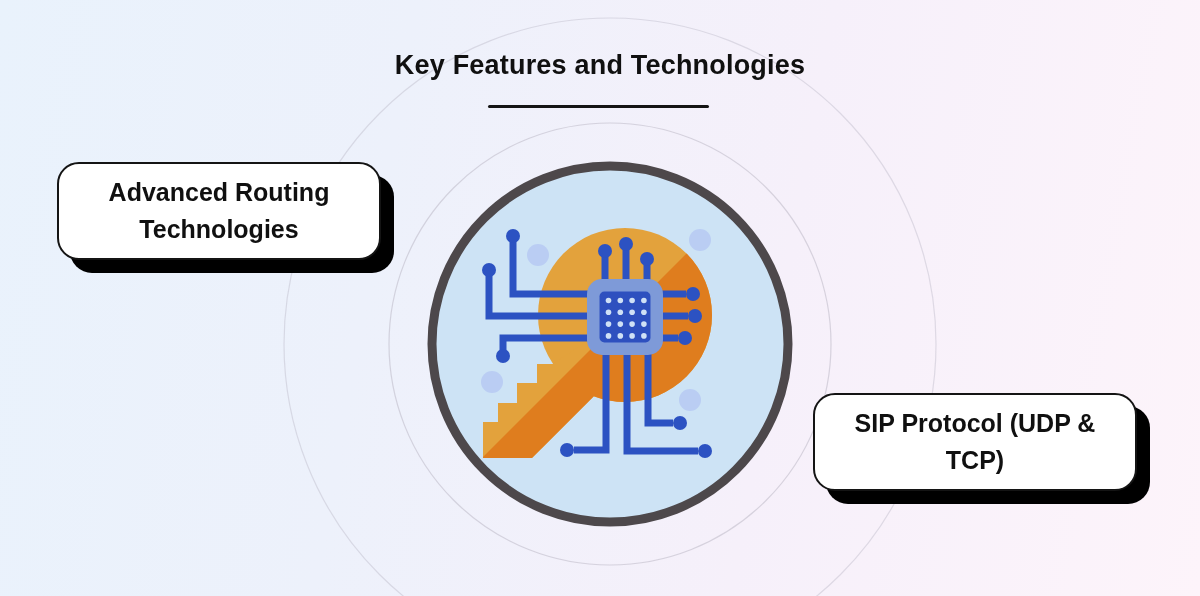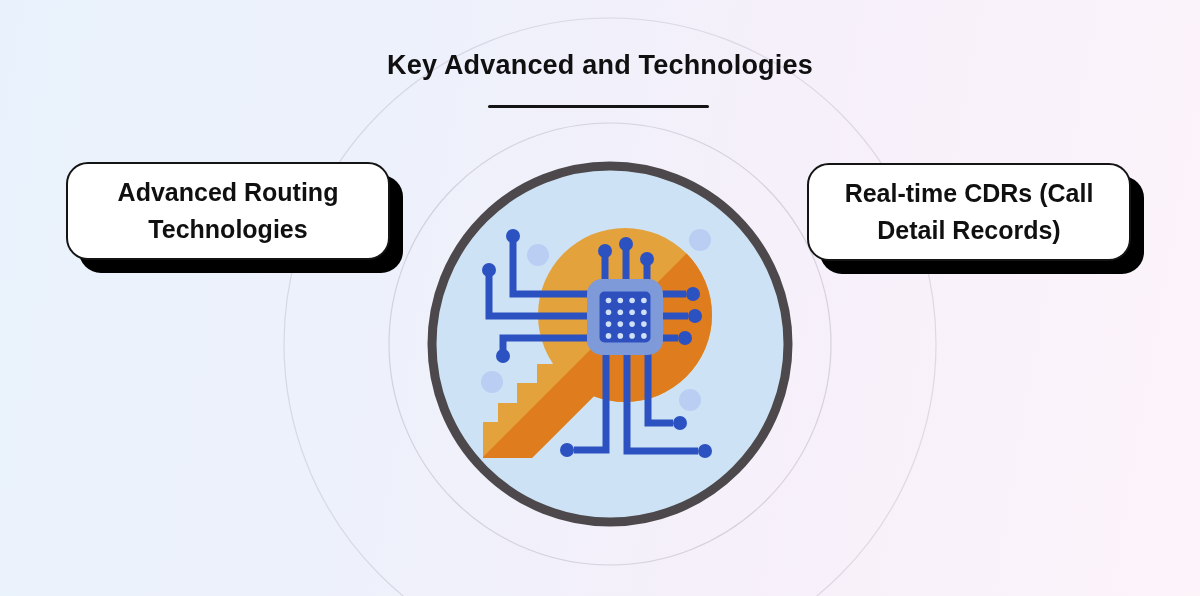--- a/index.html
+++ b/index.html
@@ -21,21 +21,21 @@
   .feature-box{
     position:absolute;width:324px;height:98px;box-sizing:border-box;
     background:#ffffff;border:2.5px solid #141414;border-radius:22px;
     box-shadow:13px 13px 0 #000000;
     display:flex;align-items:center;justify-content:center;
   }
   .feature-label{
     text-align:center;font-size:25px;font-weight:bold;color:#101010;
     line-height:37px;white-space:pre-line;
   }
-  .pos-tl{left:66px;top:162px;}
+  .pos-tl{left:57px;top:162px;}
   .pos-tr{left:807px;top:163px;}
   .pos-bl{left:70px;top:391px;}
   .pos-br{left:813px;top:393px;}
 </style>
 </head>
 <body>
 
 <div class="stage">
 
   <svg class="decor-svg" viewBox="0 0 1200 596">
@@ -115,25 +115,25 @@
           <circle cx="632.1" cy="324.1" r="2.8"></circle>
           <circle cx="643.9" cy="324.1" r="2.8"></circle>
         <circle cx="608.5" cy="335.9" r="2.8"></circle>
           <circle cx="620.3" cy="335.9" r="2.8"></circle>
           <circle cx="632.1" cy="335.9" r="2.8"></circle>
           <circle cx="643.9" cy="335.9" r="2.8"></circle>
       </g>
     </g>
   </svg>
 
-  <h1 class="page-title">Key Advanced and Technologies</h1>
+  <h1 class="page-title">Key Features and Technologies</h1>
   <div class="title-underline"></div>
 
   <div class="feature-box pos-tl">
     <span class="feature-label">Advanced Routing
 Technologies</span>
   </div>
-  <div class="feature-box pos-tr">
-    <span class="feature-label">Real-time CDRs (Call
-Detail Records)</span>
+  <div class="feature-box pos-br">
+    <span class="feature-label">SIP Protocol (UDP &amp;
+TCP)</span>
   </div>
 
 </div>
 
 </body></html>

